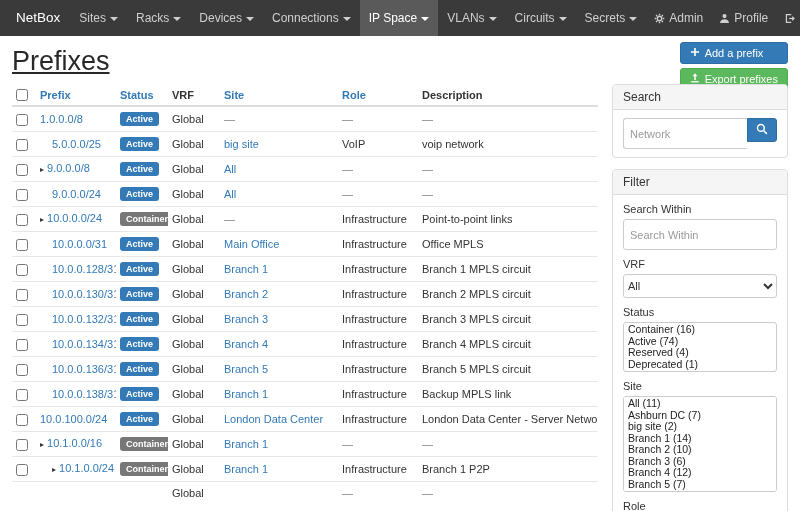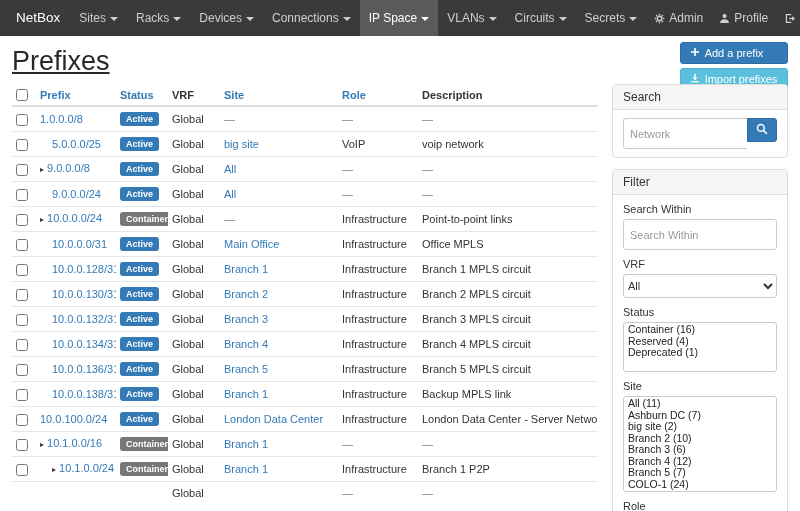--- a/index.html
+++ b/index.html
@@ -125,27 +125,20 @@
 <div class="content">
   <div class="header-row">
     <h1 class="page-title">Prefixes</h1>
     <div class="actions">
       <button class="btn btn-primary">
         <span><svg width="10" height="10" viewBox="0 0 16 16" fill="none" stroke="currentColor" stroke-width="2.6">
               <path d="M8 1.5v13M1.5 8h13"></path>
             </svg></span>
         <span>Add a prefix</span>
       </button>
-      <button class="btn btn-info">
-        <span><svg width="10" height="10" viewBox="0 0 16 16" fill="currentColor">
-              <path d="M6.8 1h2.4v6H12L8 11.5 4 7h2.8z"></path>
-              <rect x="2" y="13" width="12" height="2"></rect>
-            </svg></span>
-        <span>Import prefixes</span>
-      </button>
       <button class="btn btn-success">
         <span><svg width="10" height="10" viewBox="0 0 16 16" fill="currentColor">
               <path d="M9.2 11H6.8V5H4L8 .5 12 5H9.2z"></path>
               <rect x="2" y="13" width="12" height="2"></rect>
             </svg></span>
         <span>Export prefixes</span>
       </button>
     </div>
   </div>
 
@@ -345,30 +338,32 @@
             <input type="text" class="text-input" placeholder="Search Within" style="">
           </div>
           <div class="fgroup">
             <label>VRF</label>
             <select id="vrf-select"><option>All</option></select>
           </div>
           <div class="fgroup">
             <label>Status</label>
             <div class="listbox listbox-status">
                 <div class="option">Container (16)</div>
+                <div class="option">Active (74)</div>
                 <div class="option">Reserved (4)</div>
                 <div class="option">Deprecated (1)</div>
               </div>
           </div>
           <div class="fgroup">
             <label>Site</label>
             <div class="listbox listbox-site">
                 <div class="option">All (11)</div>
                 <div class="option">Ashburn DC (7)</div>
                 <div class="option">big site (2)</div>
+                <div class="option">Branch 1 (14)</div>
                 <div class="option">Branch 2 (10)</div>
                 <div class="option">Branch 3 (6)</div>
                 <div class="option">Branch 4 (12)</div>
                 <div class="option">Branch 5 (7)</div>
                 <div class="option">COLO-1 (24)</div>
               </div>
           </div>
           <div class="fgroup">
             <label>Role</label>
             <div class="listbox listbox-role">

